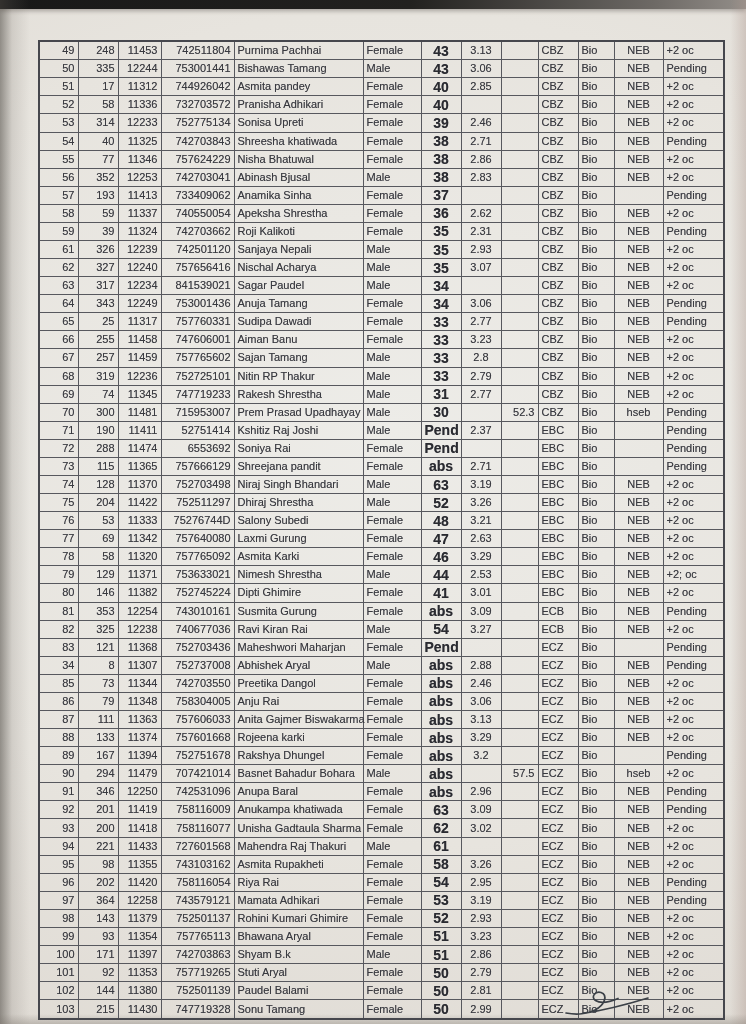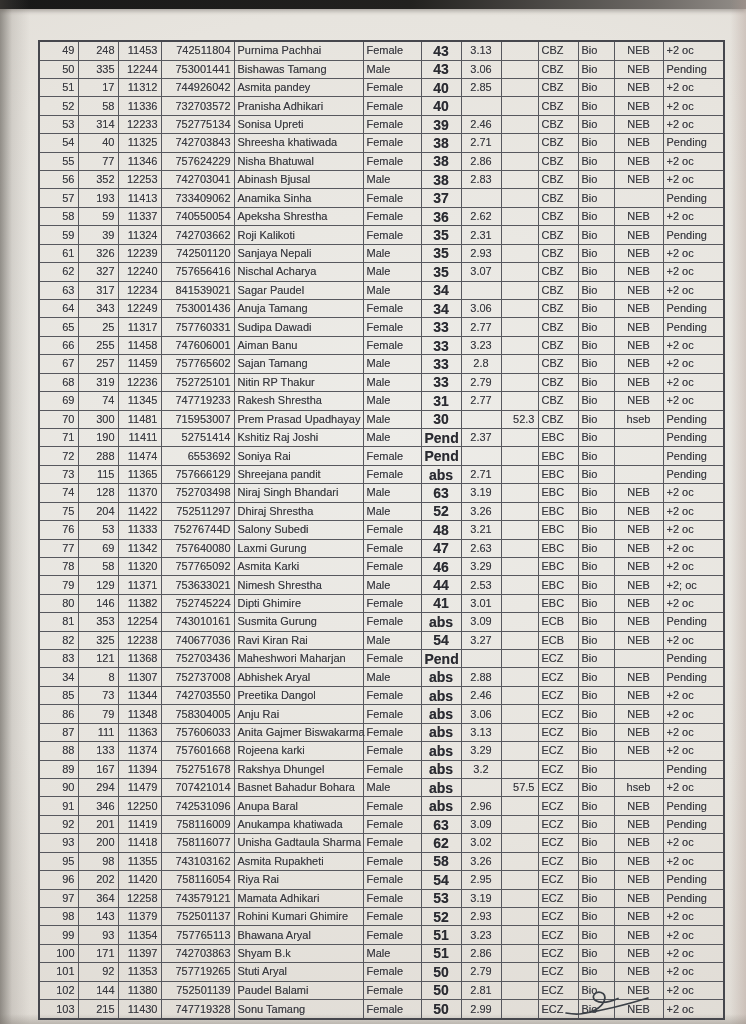--- a/index.html
+++ b/index.html
@@ -732,20 +732,35 @@
           <td class="a-l">Female</td>
           <td class="a-c bold">62</td>
           <td class="a-c">3.02</td>
           <td class="a-r"></td>
           <td class="a-l">ECZ</td>
           <td class="a-l">Bio</td>
           <td class="a-c">NEB</td>
           <td class="a-l pad">+2 oc</td>
         </tr>
         <tr>
+          <td class="a-r">94</td>
+          <td class="a-r">221</td>
+          <td class="a-r">11433</td>
+          <td class="a-r">727601568</td>
+          <td class="a-l">Mahendra Raj Thakuri</td>
+          <td class="a-l">Male</td>
+          <td class="a-c bold">61</td>
+          <td class="a-c"></td>
+          <td class="a-r"></td>
+          <td class="a-l">ECZ</td>
+          <td class="a-l">Bio</td>
+          <td class="a-c">NEB</td>
+          <td class="a-l pad">+2 oc</td>
+        </tr>
+        <tr>
           <td class="a-r">95</td>
           <td class="a-r">98</td>
           <td class="a-r">11355</td>
           <td class="a-r">743103162</td>
           <td class="a-l">Asmita Rupakheti</td>
           <td class="a-l">Female</td>
           <td class="a-c bold">58</td>
           <td class="a-c">3.26</td>
           <td class="a-r"></td>
           <td class="a-l">ECZ</td>

